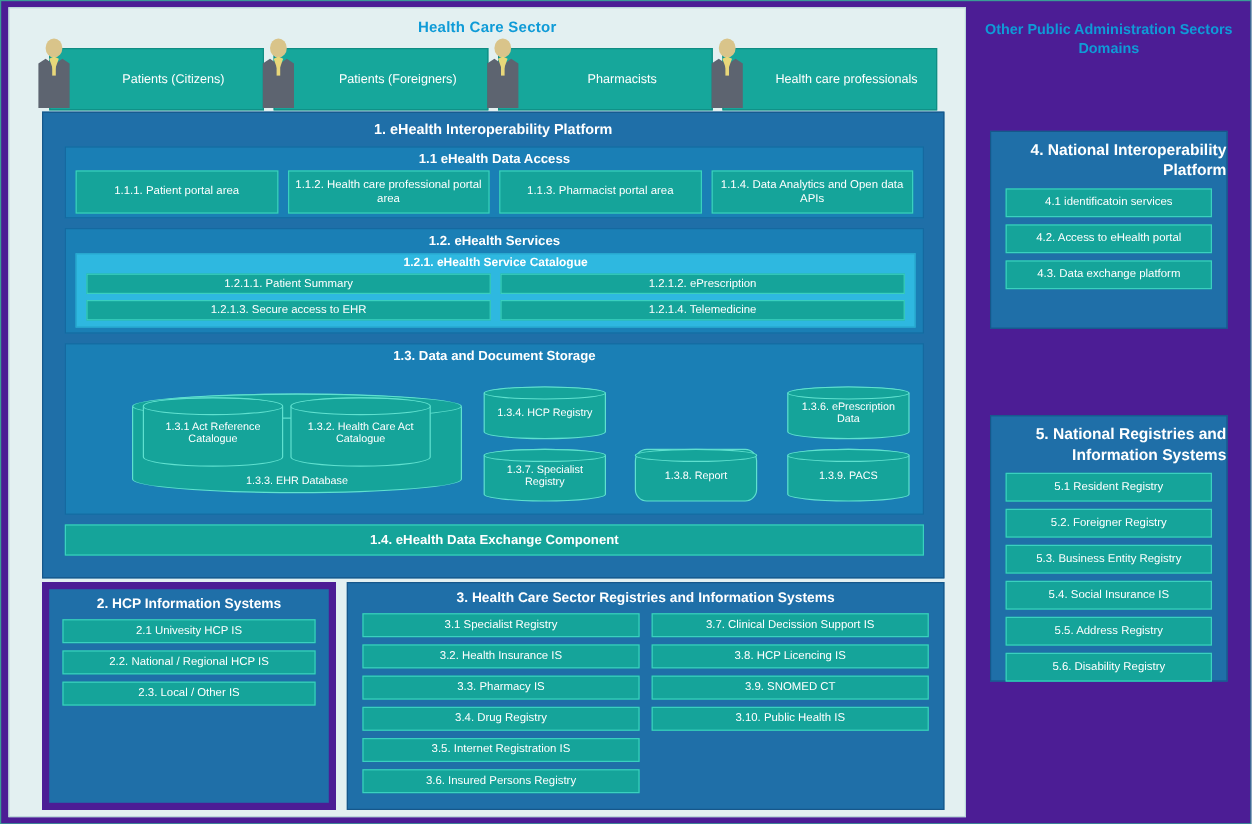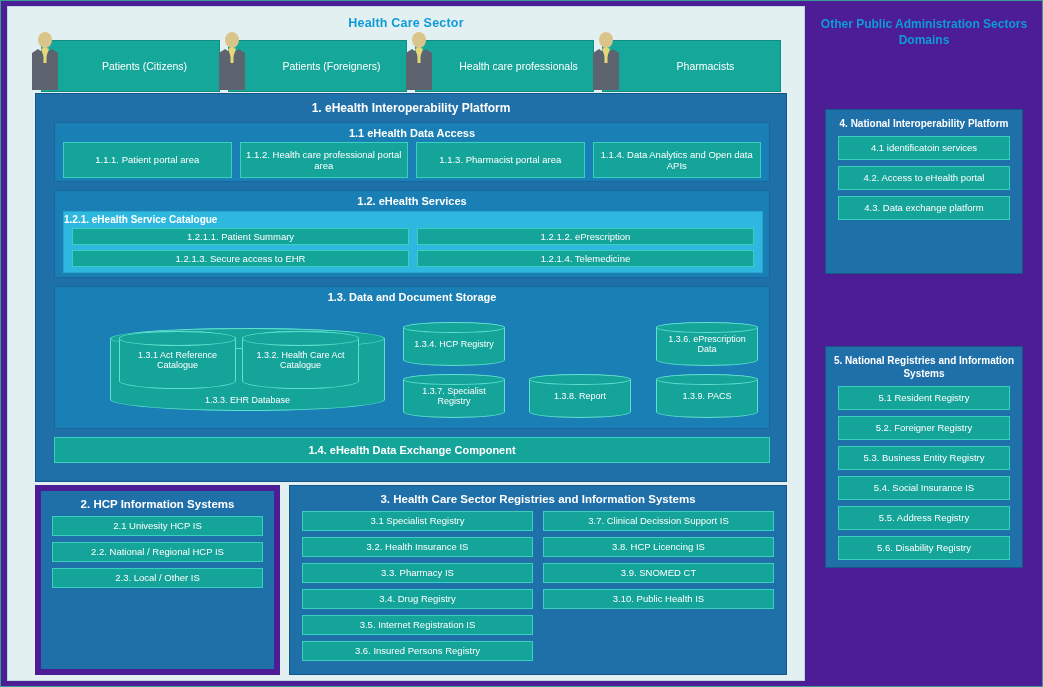--- a/index.html
+++ b/index.html
@@ -132,21 +132,21 @@
     position: absolute;
     left: 8px;
     top: 20px;
     width: 700px;
     height: 62px;
     background: #2eb8e0;
     border: 1px solid #27a6cc;
     box-sizing: border-box;
   }
   .cat-title {
-    text-align: left;
+    text-align: center;
     color: #ffffff;
     font-size: 10px;
     font-weight: bold;
     padding: 2px 0 3px 0;
   }
   .cat-grid {
     display: grid;
     grid-template-columns: 1fr 1fr;
     gap: 5px 8px;
     padding: 0 8px;
@@ -264,21 +264,21 @@
   .rbox {
     position: absolute;
     left: 14px;
     width: 198px;
     background: #1f6fa8;
     border: 1px solid #16578a;
     box-sizing: border-box;
   }
   #rb4 { top: 103px; height: 165px; }
   #rb5 { top: 340px; height: 222px; }
-  .rbox .box-title { font-size: 10px; line-height: 1.3; }
+  .rbox .box-title { font-size: 13px; line-height: 1.3; text-align: right; }
   .rbox .vstack { padding: 0 12px; }
   .rbox .vstack .tealbox { height: 24px; }
 </style>
 </head>
 <body>
 
 <div id="page">
 
   <div class="hc-sector">
     <div class="hc-title">Health Care Sector</div>
@@ -311,33 +311,33 @@
 
       <div class="actor">
         <span class="person">
           <svg width="40" height="62" viewBox="0 0 40 62">
             <ellipse cx="20" cy="10" rx="7" ry="8" fill="#d9c48a"></ellipse>
             <path d="M13 19 L20 24 L27 19 L33 23 L33 60 L7 60 L7 23 Z" fill="#5d6470"></path>
             <path d="M16 19 L20 30 L24 19 L20 17 Z" fill="#e8d77a"></path>
             <rect x="18.5" y="19" width="3" height="14" fill="#e8d77a"></rect>
           </svg>
         </span>
-        <span class="lbl">Health care professionals</span>
+        <span class="lbl">Pharmacists</span>
       </div>
 
       <div class="actor">
         <span class="person">
           <svg width="40" height="62" viewBox="0 0 40 62">
             <ellipse cx="20" cy="10" rx="7" ry="8" fill="#d9c48a"></ellipse>
             <path d="M13 19 L20 24 L27 19 L33 23 L33 60 L7 60 L7 23 Z" fill="#5d6470"></path>
             <path d="M16 19 L20 30 L24 19 L20 17 Z" fill="#e8d77a"></path>
             <rect x="18.5" y="19" width="3" height="14" fill="#e8d77a"></rect>
           </svg>
         </span>
-        <span class="lbl">Pharmacists</span>
+        <span class="lbl">Health care professionals</span>
       </div>
     </div>
 
     <div class="platform">
       <div class="platform-title">1. eHealth Interoperability Platform</div>
 
       <div class="subsection" id="s11">
         <div class="sub-title">1.1 eHealth Data Access</div>
         <div class="row">
           <div class="tealbox">1.1.1. Patient portal area</div>
@@ -377,21 +377,21 @@
           <div class="cyl" style="left:348px; top:16px; width:102px; height:44px;">
             <span class="t">1.3.4. HCP Registry</span>
           </div>
           <div class="cyl" style="left:601px; top:16px; width:102px; height:44px;">
             <span class="t">1.3.6. ePrescription Data</span>
           </div>
 
           <div class="cyl" style="left:348px; top:68px; width:102px; height:44px;">
             <span class="t">1.3.7. Specialist Registry</span>
           </div>
-          <div class="cyl" style="left:474px; top:68px; width:102px; height:44px;">
+          <div class="cyl" style="left:474px; top:68px; width:102px; height:44px;border-radius:10px;">
             <span class="t">1.3.8. Report</span>
           </div>
           <div class="cyl" style="left:601px; top:68px; width:102px; height:44px;">
             <span class="t">1.3.9. PACS</span>
           </div>
         </div>
       </div>
 
       <div class="subsection" id="s14">
         <div class="sub-title">1.4. eHealth Data Exchange Component</div>

